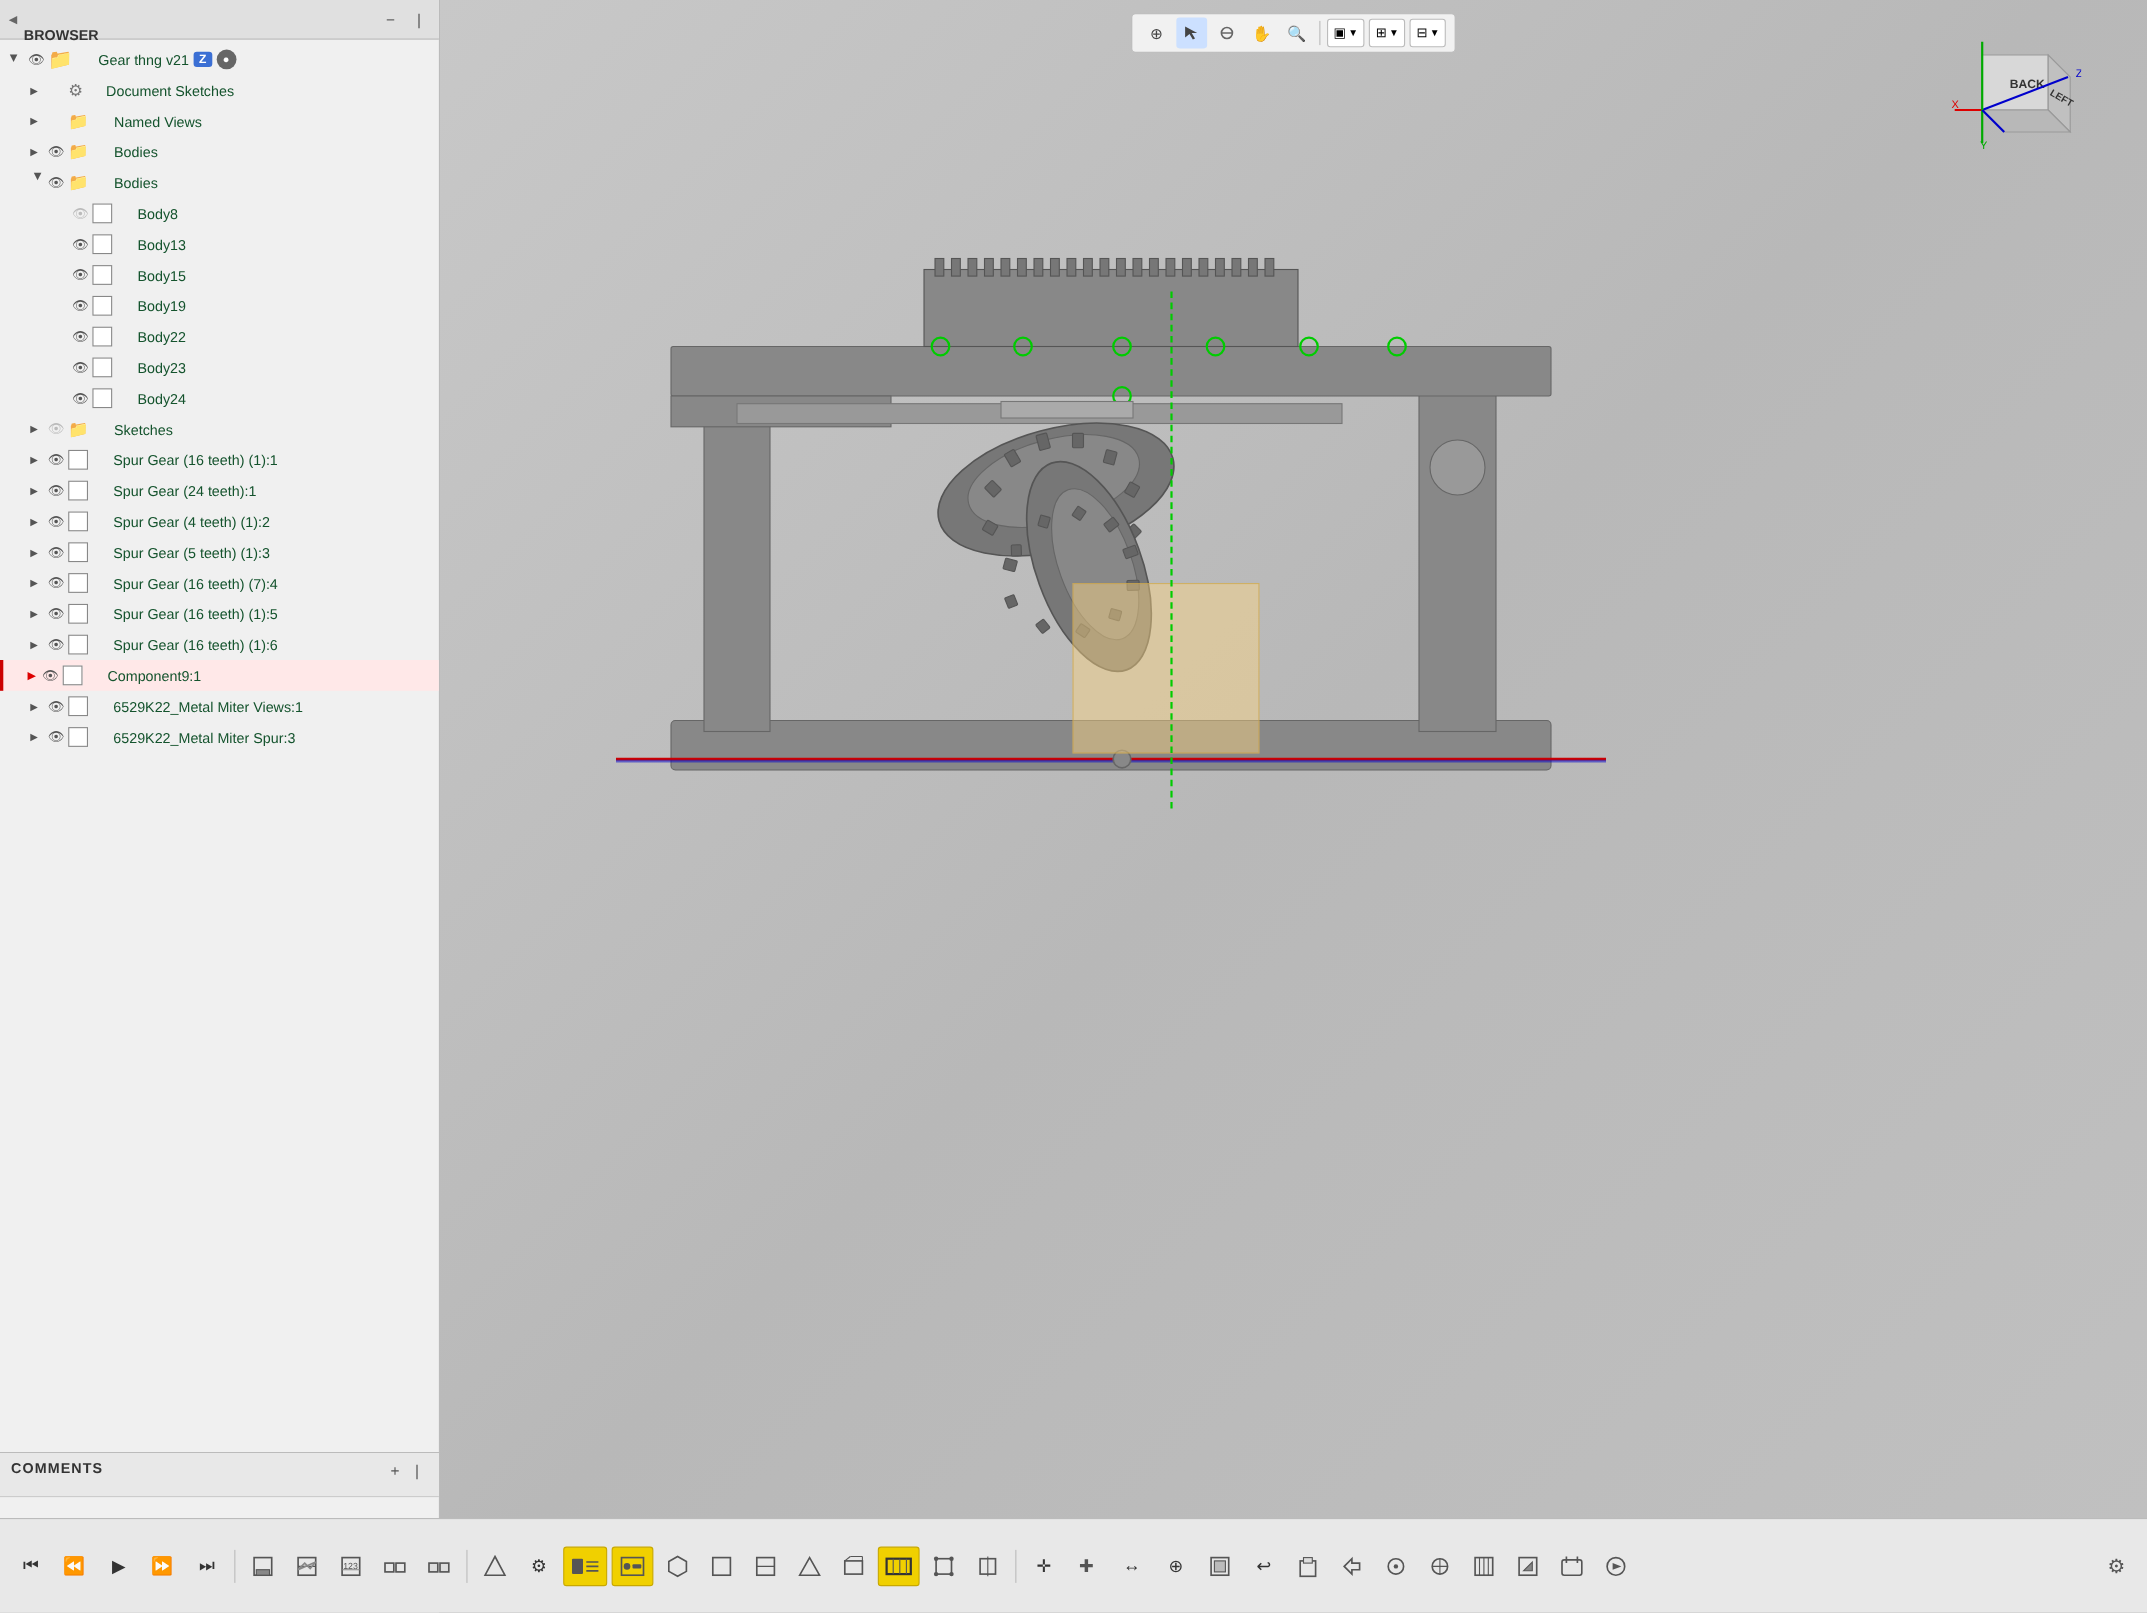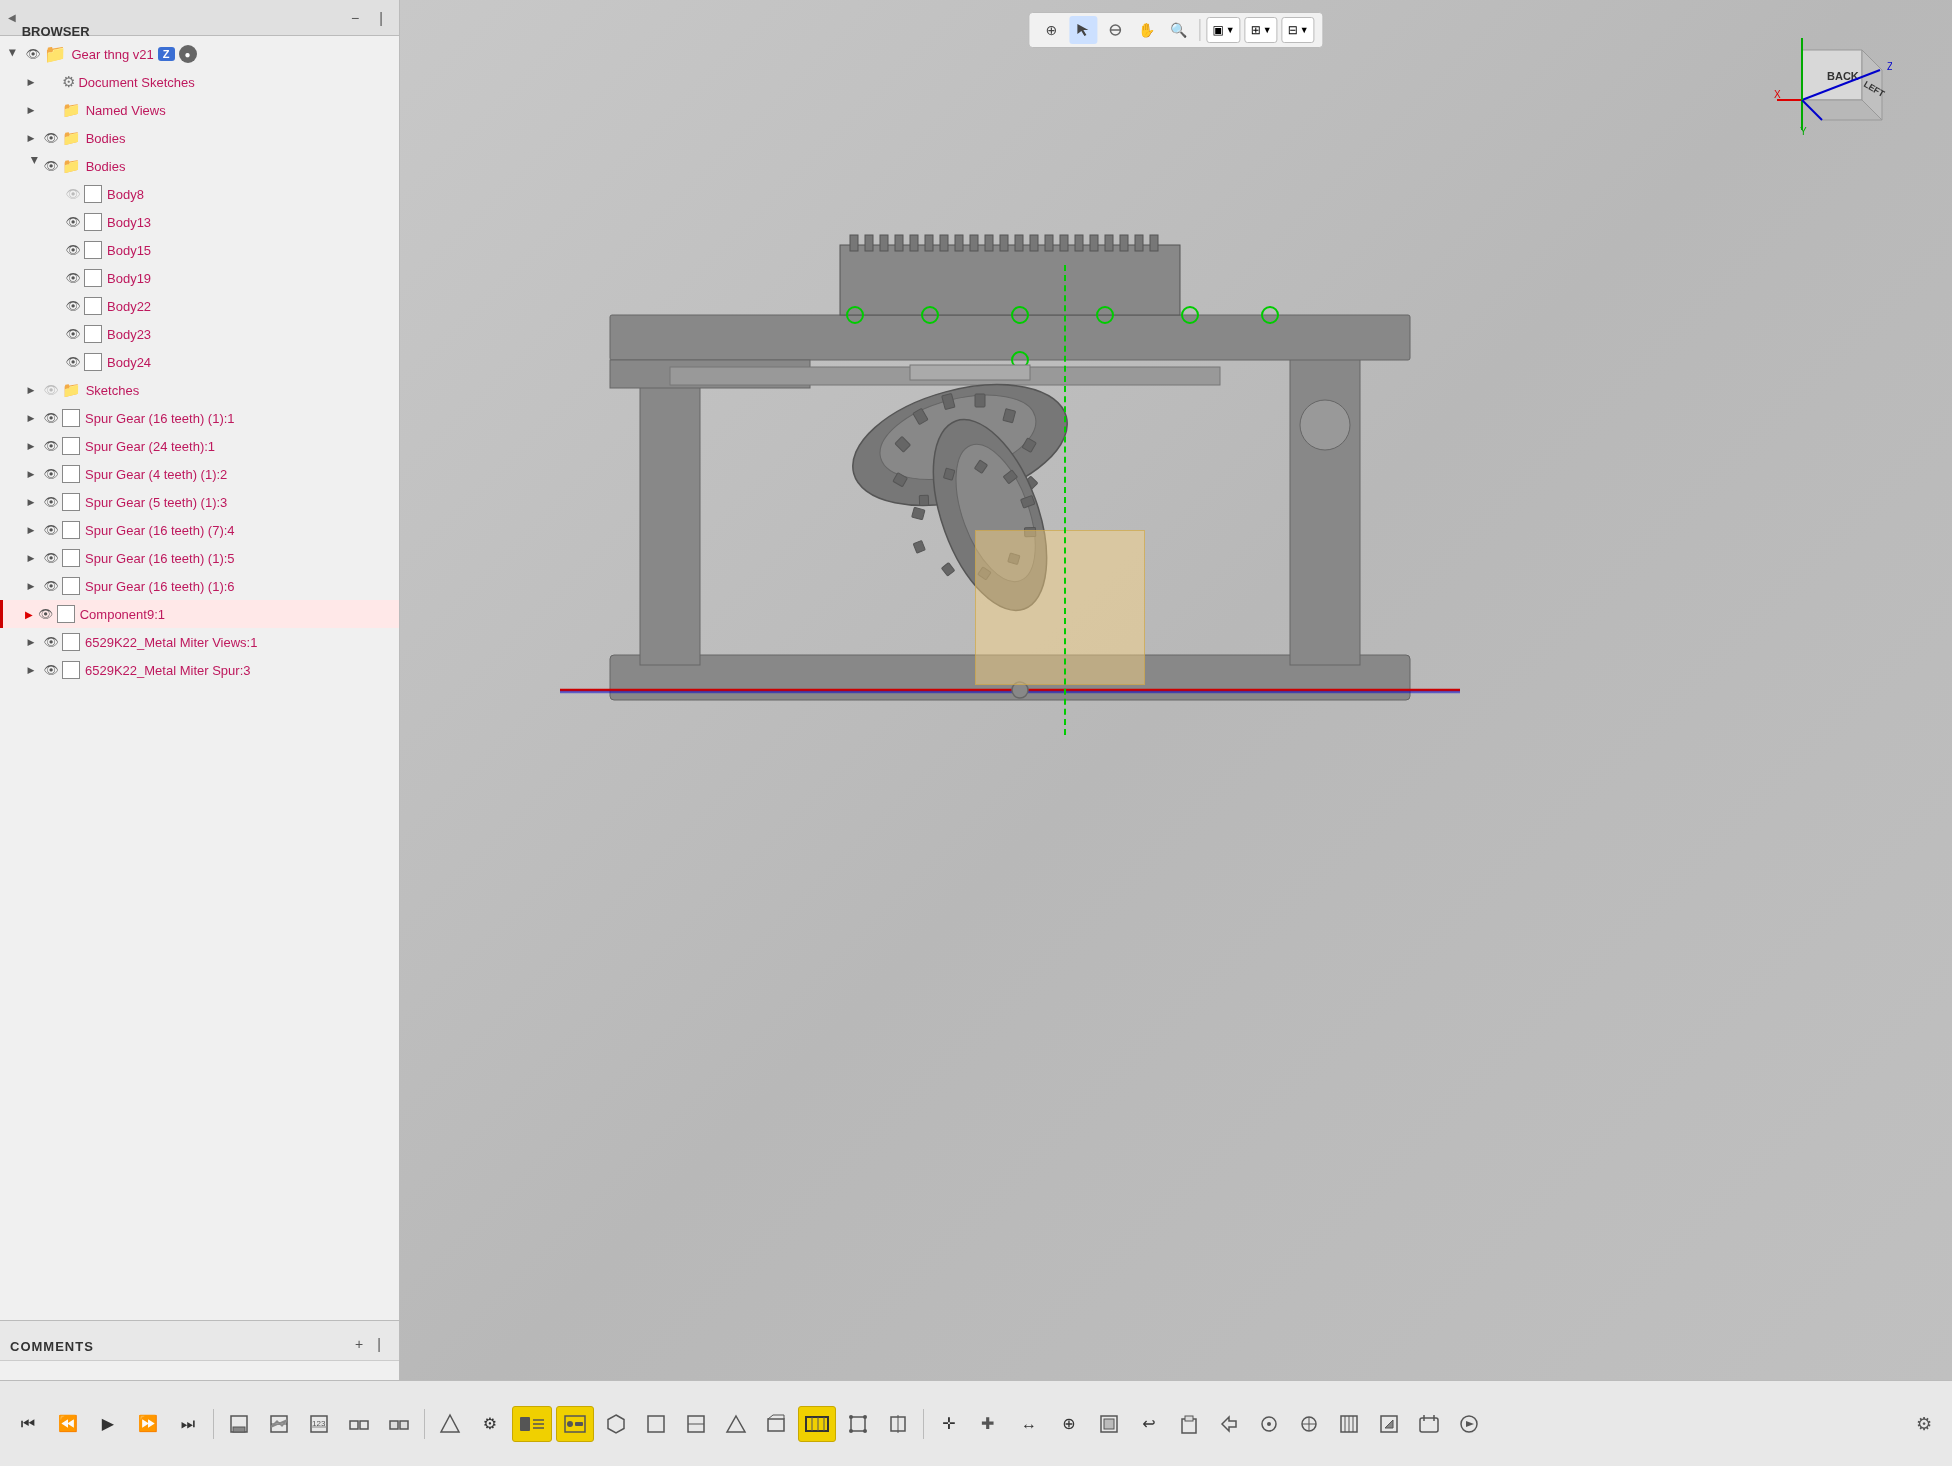--- a/index.html
+++ b/index.html
@@ -91,22 +91,22 @@
     .tree-body-box {
       width: 18px; height: 18px;
       border: 1.5px solid #888;
       background: white;
       flex-shrink: 0;
       margin-right: 2px;
     }
 
     .tree-label {
       font-size: 13px;
-      color: #be185d;
-      margin-left: 3px;
+      color: #14532d;
+      margin-left: 21px;
     }
 
     
     .badge-z {
       background: #3b6fd4;
       color: white;
       border-radius: 3px;
       padding: 1px 5px;
       font-size: 11px;
       font-weight: bold;
@@ -134,21 +134,21 @@
       left: 0;
       top: 1320px;
       width: 400px;
       height: 146px;
       background: #f0f0f0;
       border-top: 1px solid #bbb;
       border-right: 1px solid #bbb;
     }
     #comments-header {
       display: flex;
-      align-items: flex-end;
+      align-items: flex-start;
       padding: 6px 10px;
       background: #e8e8e8;
       border-bottom: 1px solid #ccc;
       height: 40px;
     }
     #comments-header .comments-title {
       font-weight: bold;
       font-size: 13px;
       color: #333;
       flex: 1;

